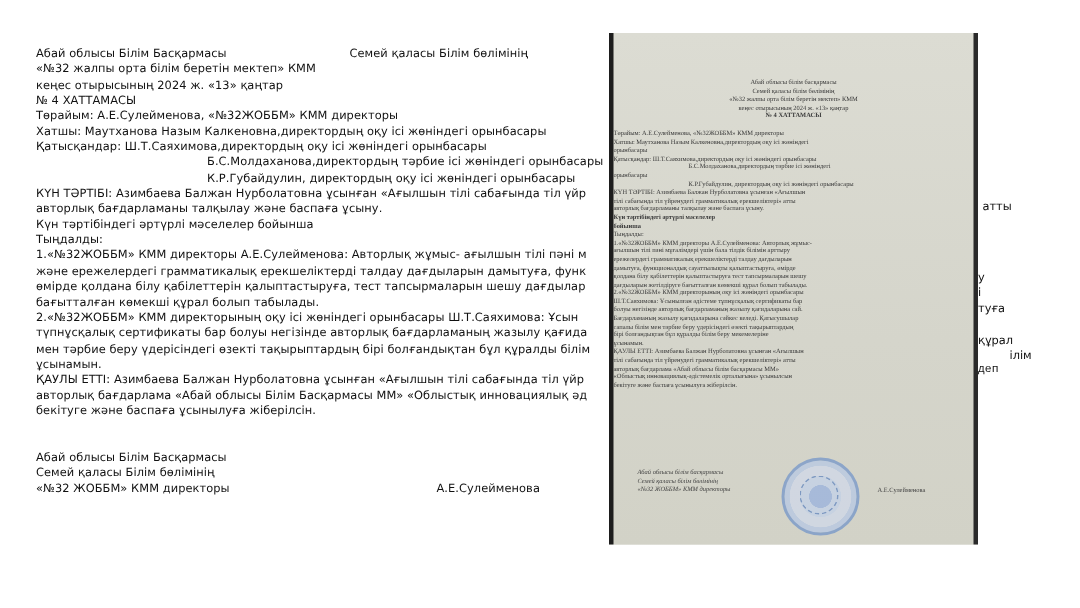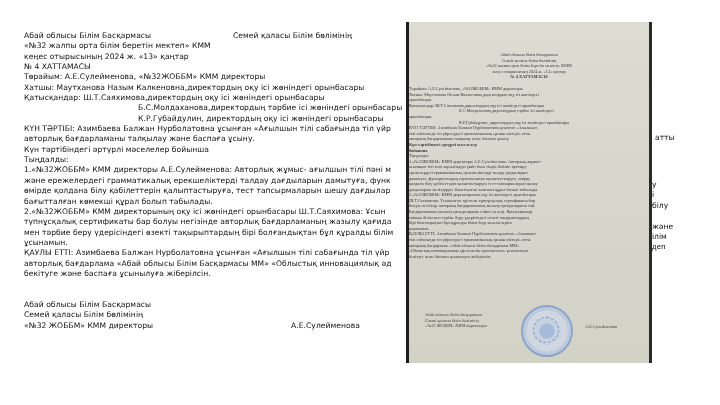--- a/index.html
+++ b/index.html
@@ -85,23 +85,23 @@
   <div class="line">Семей қаласы Білім бөлімінің</div>
   <div class="line" style="position:relative;">
     <span>«№32 ЖОББМ» КММ директоры</span>
     <span class="sig-name">А.Е.Сулейменова</span>
   </div>
 </div>
 
 <div style="position:absolute; left:655px; top:133px; font-family:'DejaVu Sans',sans-serif; font-size:7.6px; color:#111;text-align:right;">атты</div>
 <div style="position:absolute; left:652px; top:180px; font-family:'DejaVu Sans',sans-serif; font-size:7.6px; color:#111;">у</div>
 <div style="position:absolute; left:652px; top:190px; font-family:'DejaVu Sans',sans-serif; font-size:7.6px; color:#111;">і</div>
-<div style="position:absolute; left:652px; top:201px; font-family:'DejaVu Sans',sans-serif; font-size:7.6px; color:#111;">білу</div>
-<div style="position:absolute; left:652px; top:222px; font-family:'DejaVu Sans',sans-serif; font-size:7.6px; color:#111;">және</div>
-<div style="position:absolute; left:652px; top:232px; font-family:'DejaVu Sans',sans-serif; font-size:7.6px; color:#111;">ілім</div>
+<div style="position:absolute; left:652px; top:201px; font-family:'DejaVu Sans',sans-serif; font-size:7.6px; color:#111;">туға</div>
+<div style="position:absolute; left:652px; top:222px; font-family:'DejaVu Sans',sans-serif; font-size:7.6px; color:#111;">құрал</div>
+<div style="position:absolute; left:652px; top:232px; font-family:'DejaVu Sans',sans-serif; font-size:7.6px; color:#111;padding-left:21px;">ілім</div>
 <div style="position:absolute; left:652px; top:243px; font-family:Liberation Mono, monospace; font-size:7.6px; color:#111;">деп</div>
 
 <div class="photo">
   <div class="ptext pc ph">
     <div class="pline">Абай облысы білім басқармасы</div>
     <div class="pline">Семей қаласы білім бөлімінің</div>
     <div class="pline">«№32 жалпы орта білім беретін мектеп» КММ</div>
     <div class="pline">кеңес отырысының 2024 ж. «13» қаңтар</div>
     <div class="pline" style="font-weight:bold;">№ 4 ХАТТАМАСЫ</div>
   </div>

